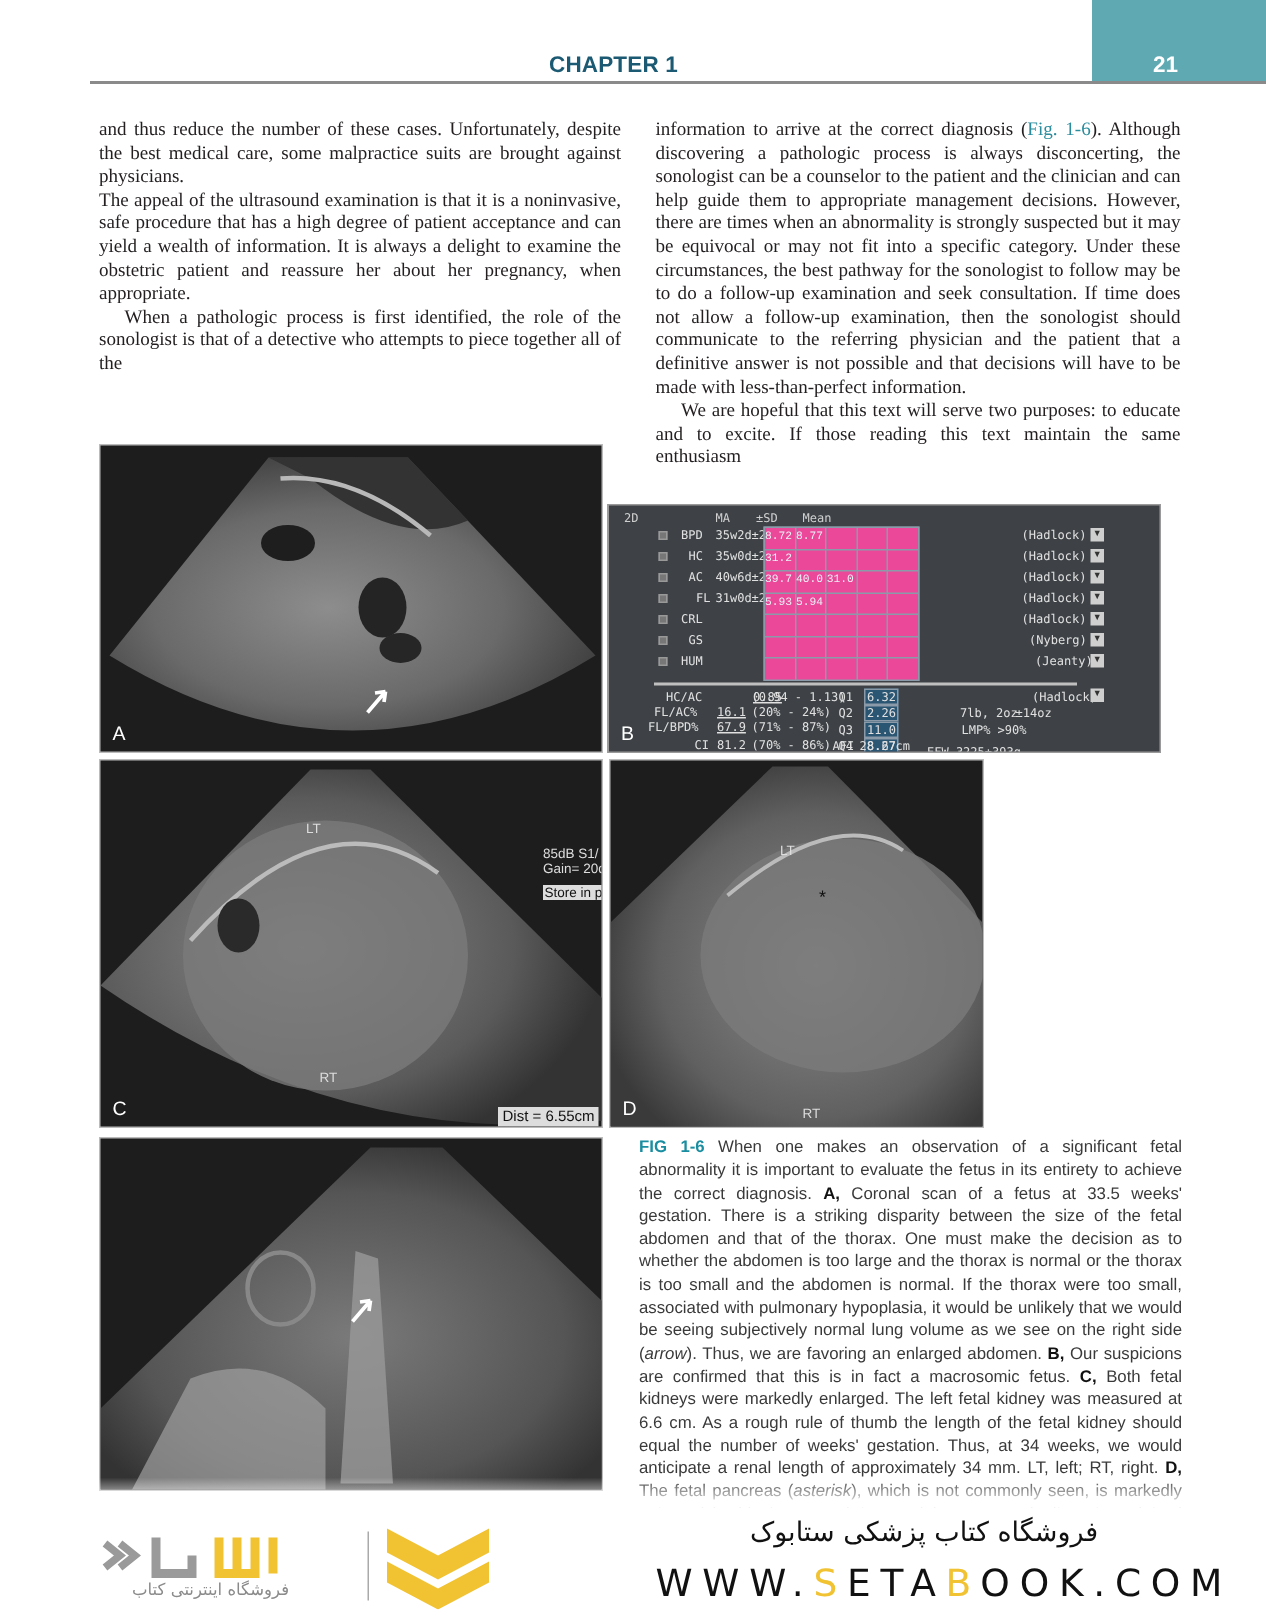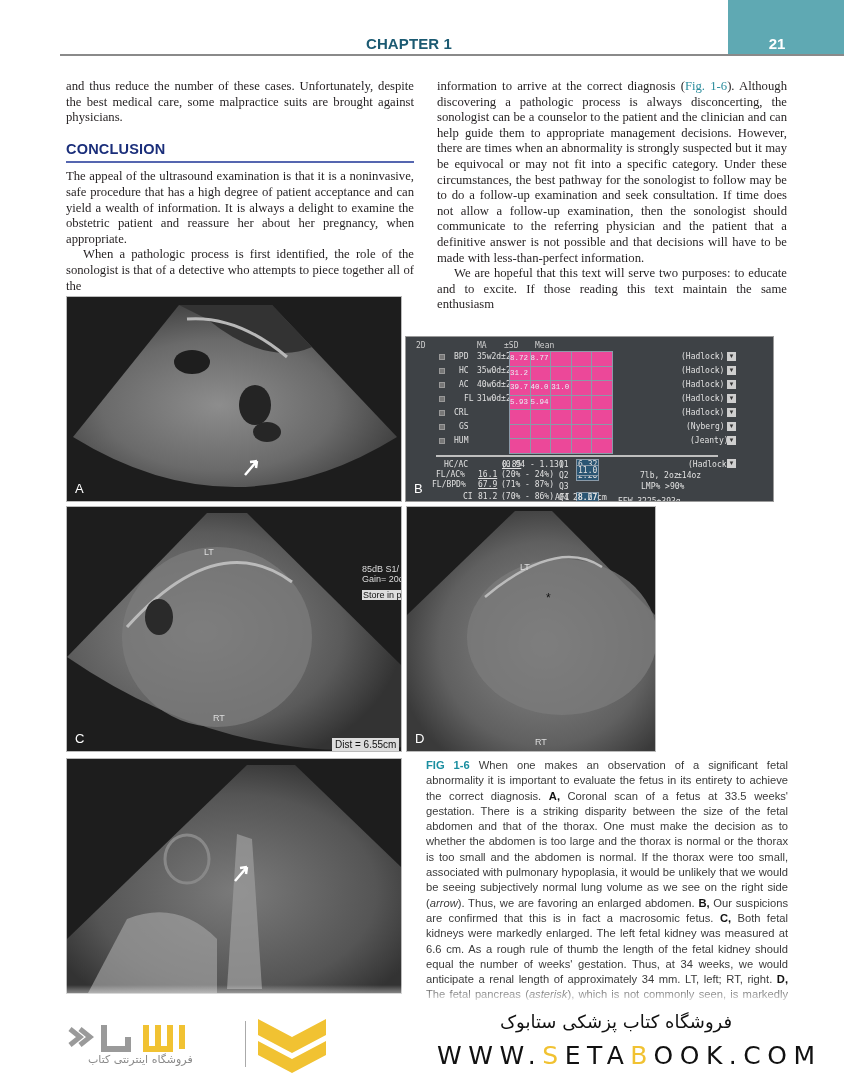--- a/index.html
+++ b/index.html
@@ -60,21 +60,20 @@
 
 <div class="header">
   <div class="header-tab"></div>
   <div class="header-rule"></div>
   <span class="chapter-label">CHAPTER 1</span>
   <span class="page-number">21</span>
 </div>
 
 <div class="col col-left">
   <p>and thus reduce the number of these cases. Unfortunately, despite the best medical care, some malpractice suits are brought against physicians.</p>
-  <h2 class="section-heading">CONCLUSION</h2>
   <p>The appeal of the ultrasound examination is that it is a noninvasive, safe procedure that has a high degree of patient acceptance and can yield a wealth of information. It is always a delight to examine the obstetric patient and reassure her about her pregnancy, when appropriate.</p>
   <p class="indent">When a pathologic process is first identified, the role of the sonologist is that of a detective who attempts to piece together all of the</p>
 </div>
 
 <div class="col col-right">
   <p><span>information to arrive at the correct diagnosis (</span><a class="figref">Fig. 1-6</a><span>). Although discovering a pathologic process is always disconcerting, the sonologist can be a counselor to the patient and the clinician and can help guide them to appropriate management decisions. However, there are times when an abnormality is strongly suspected but it may be equivocal or may not fit into a specific category. Under these circumstances, the best pathway for the sonologist to follow may be to do a follow-up examination and seek consultation. If time does not allow a follow-up examination, then the sonologist should communicate to the referring physician and the patient that a definitive answer is not possible and that decisions will have to be made with less-than-perfect information.</span></p>
   <p class="indent">We are hopeful that this text will serve two purposes: to educate and to excite. If those reading this text maintain the same enthusiasm</p>
 </div>
 
 <div class="panel" style="left:66px; top:296px; width:336px; height:206px;">
@@ -197,21 +196,21 @@
 
   <span class="b-text" style="left:57px; top:155px;">CI</span>
   <span class="b-text" style="left:72px; top:155px;">81.2</span>
   <span class="b-text" style="left:95px; top:155px;">(70% - 86%)</span>
 
   <span class="b-text" style="left:153px; top:123px;">Q1</span>
   <span class="b-text b-box" style="left:170px; top:122px;">6.32</span>
   <span class="b-text" style="left:153px; top:134px;">Q2</span>
   <span class="b-text b-box" style="left:170px; top:133px;">2.26</span>
   <span class="b-text" style="left:153px; top:145px;">Q3</span>
-  <span class="b-text b-box" style="left:170px; top:128px;text-align:right;">11.0</span>
+  <span class="b-text b-box" style="left:170px; top:144px;text-align:right;">11.0</span>
   <span class="b-text" style="left:153px; top:156px;">Q4</span>
   <span class="b-text b-box" style="left:170px; top:155px;">8.67</span>
   <div class="b-rule" style="left:148px; top:164px; width:44px; height:1px;"></div>
 
   <span class="b-text" style="left:212px; top:123px;margin-top:37px;">EFW 3225±393g</span>
   <span class="b-text" style="left:282px; top:123px;">(Hadlock)</span>
   <div class="b-dd" style="left:321px; top:122px;">▼</div>
   <span class="b-text" style="left:234px; top:134px;">7lb, 2oz</span>
   <span class="b-text" style="left:271px; top:134px;">±14oz</span>
   <span class="b-text" style="left:212px; top:145px;margin-left:23px;">LMP% &gt;90%</span>

